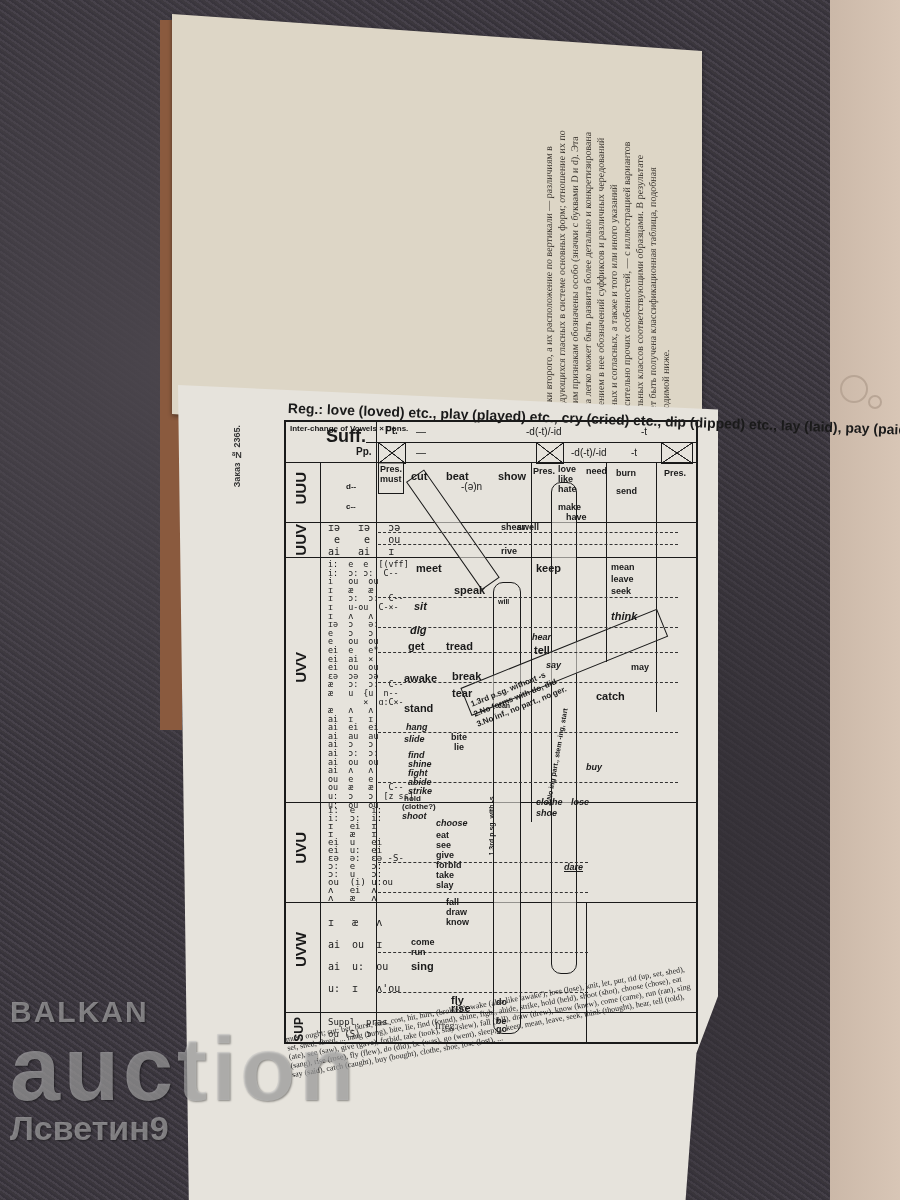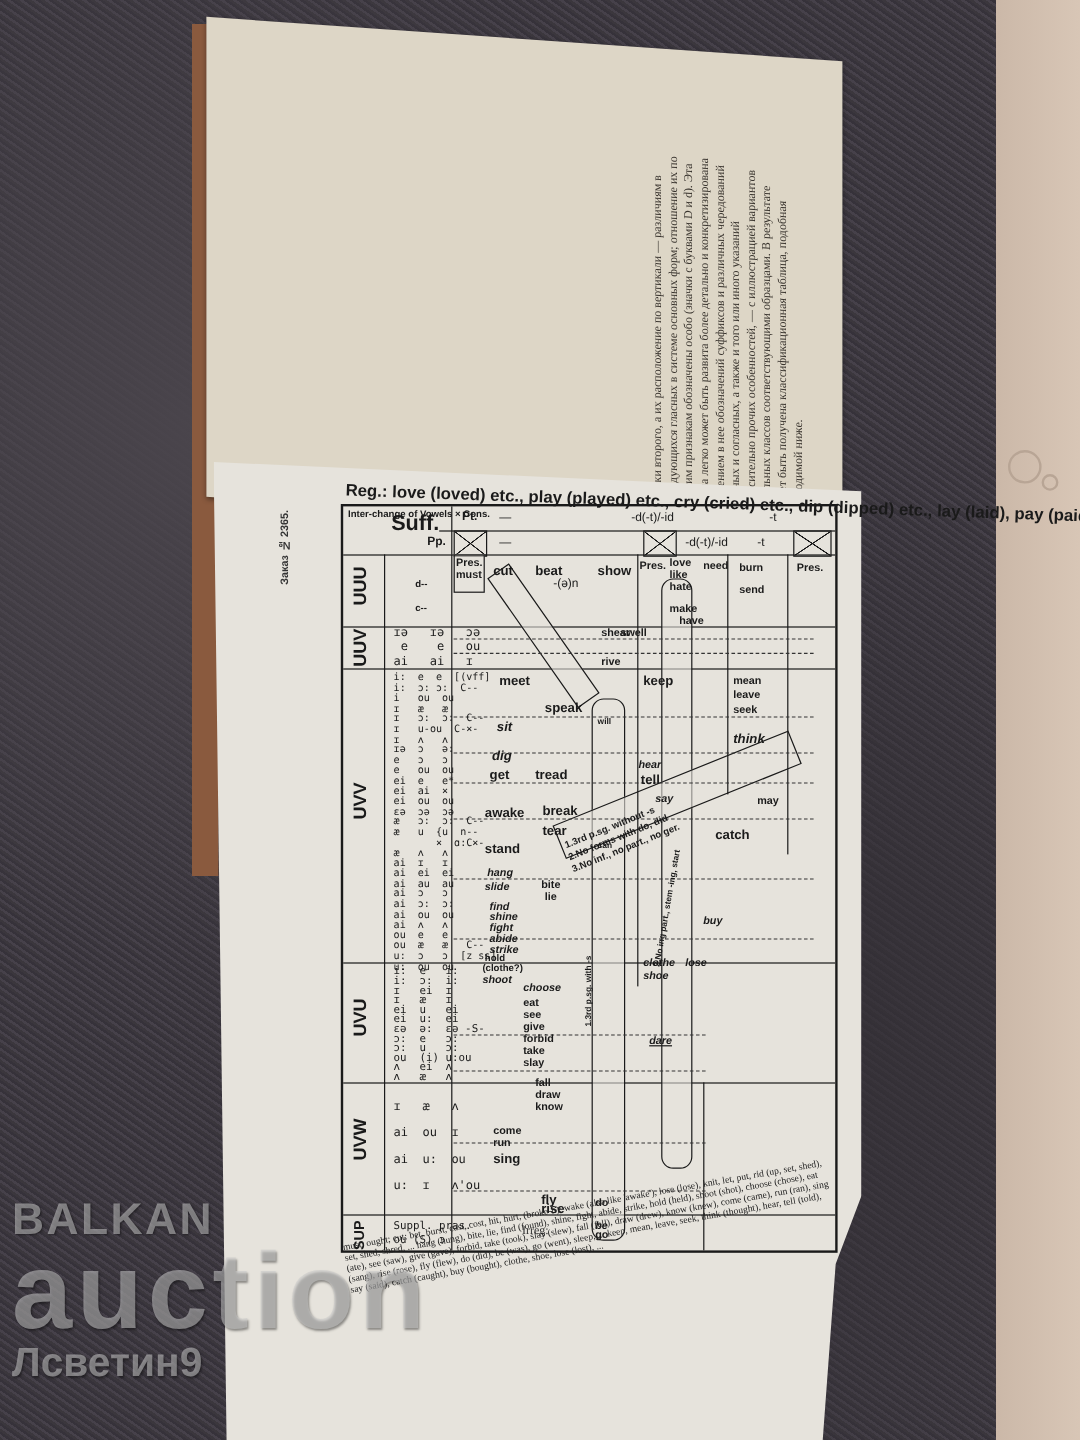--- a/index.html
+++ b/index.html
@@ -46,21 +46,21 @@
   .xbox{position:absolute;border:1px solid #1a1a1a;
        background:linear-gradient(to top right,transparent 48%,#1a1a1a 49%,#1a1a1a 51%,transparent 52%),
                   linear-gradient(to bottom right,transparent 48%,#1a1a1a 49%,#1a1a1a 51%,transparent 52%);}
   .irreg-title{position:absolute;left:435px;top:1020px;font-size:10px;color:#333;
        font-family:"Liberation Serif",serif;}
   .irreg-text{position:absolute;left:285px;top:1035px;width:410px;height:160px;
        font-family:"Liberation Serif",serif;font-size:8px;line-height:9px;color:#222;
        transform:rotate(-10deg);transform-origin:left top;overflow:hidden;}
   .watermark{position:absolute;left:10px;top:995px;color:rgba(200,200,200,.55);
        font-weight:bold;text-shadow:1px 1px 2px rgba(0,0,0,.4);}
-  .wm1{font-size:37px;letter-spacing:2px;}
+  .wm1{font-size:30px;letter-spacing:2px;}
   .wm2{font-size:90px;line-height:80px;letter-spacing:4px;}
   .wm3{font-size:34px;}
 </style>
 </head>
 <body>
 
 <div class="carpet"></div>
 <div class="floor">
   <div class="spot" style="left:10px;top:375px;width:24px;height:24px;"></div>
   <div class="spot" style="left:38px;top:395px;width:10px;height:10px;"></div>
@@ -259,21 +259,21 @@
   <div class="verb small" style="left:150px;top:428px;">give</div>
   <div class="verb small" style="left:150px;top:438px;">forbid</div>
   <div class="verb small" style="left:150px;top:448px;">take</div>
   <div class="verb small" style="left:150px;top:458px;">slay</div>
   <div class="verb small" style="left:160px;top:475px;">fall</div>
   <div class="verb small" style="left:160px;top:485px;">draw</div>
   <div class="verb small" style="left:160px;top:495px;">know</div>
   <div class="verb small" style="left:125px;top:515px;">come</div>
   <div class="verb small" style="left:125px;top:525px;">run</div>
   <div class="verb" style="left:125px;top:538px;">sing</div>
-  <div class="verb small italic" style="left:255px;top:440px;text-decoration:underline;">dare</div>
+  <div class="verb small italic" style="left:278px;top:440px;text-decoration:underline;">dare</div>
 
   <div class="verb" style="left:165px;top:580px;">rise</div>
   <div class="verb" style="left:165px;top:572px;">fly</div>
   <div class="verb small" style="left:210px;top:575px;">do</div>
   <div class="verb small" style="left:210px;top:594px;font-style:italic;">be</div>
   <div class="verb small" style="left:210px;top:602px;">go</div>
 
   <div class="note" style="left:185px;top:278px;transform:rotate(-22deg);transform-origin:left;">1.3rd p.sg. without -s</div>
   <div class="note" style="left:188px;top:288px;transform:rotate(-22deg);transform-origin:left;">2.No forms with do, did</div>
   <div class="note" style="left:191px;top:298px;transform:rotate(-22deg);transform-origin:left;">3.No inf., no part., no ger.</div>

